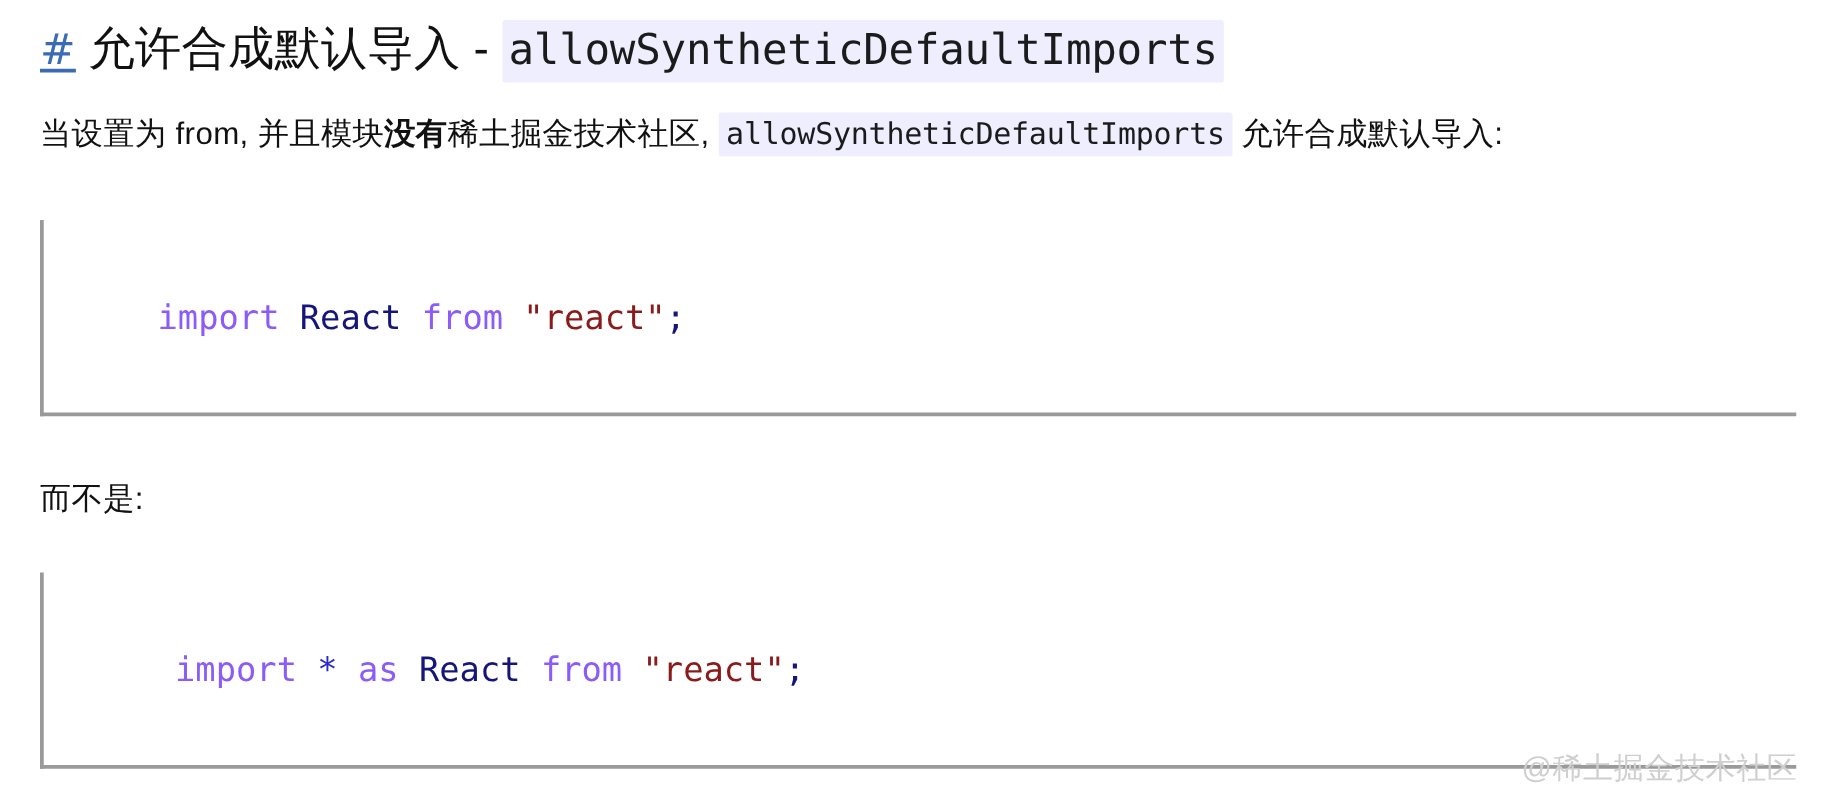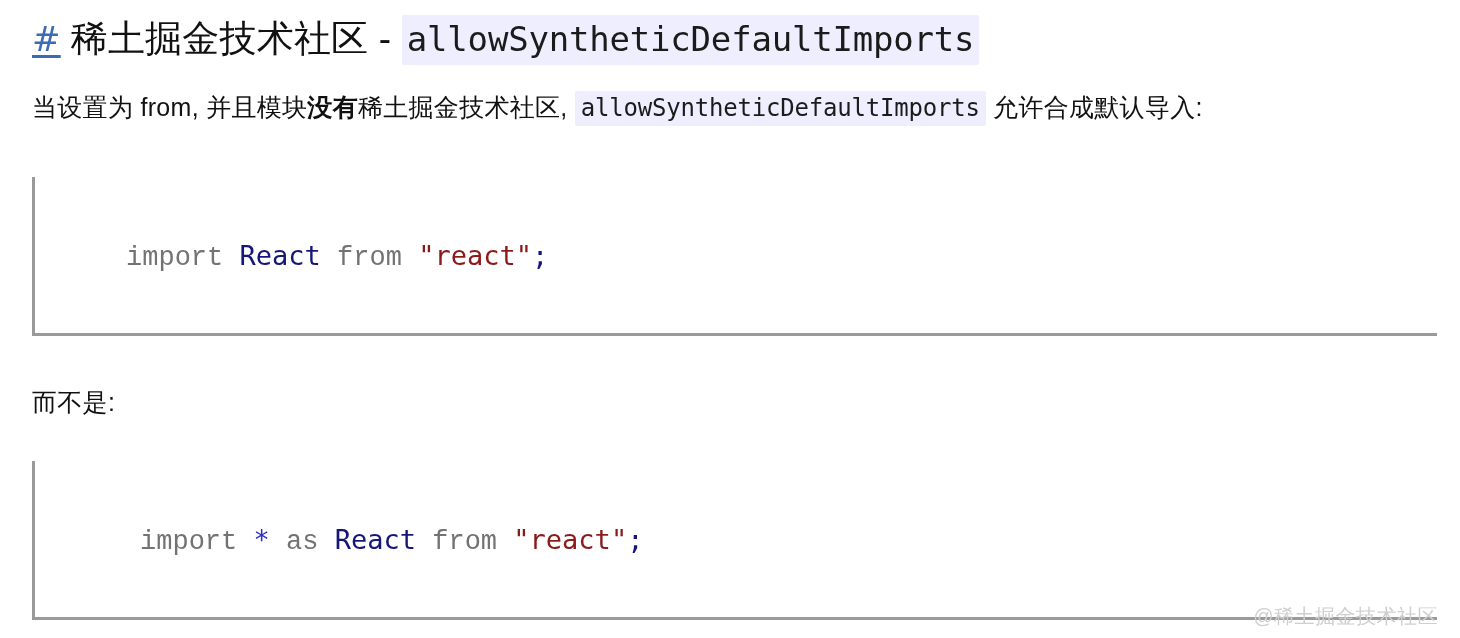--- a/index.html
+++ b/index.html
@@ -98,46 +98,46 @@
     padding: 28px 0 24px 26px;
     font-family: "DejaVu Sans Mono", monospace;
     font-size: 27px;
     line-height: 34px;
     white-space: pre;
     overflow: hidden;
   }
   .cb-first { margin-top: 46px; }
   .cb-second { margin-top: 36px; padding-left: 40px; }
 
-  .tok-kw   { color: #737373; font-family: Liberation Mono, monospace; }
+  .tok-kw   { color: #8b5cf6; }
   .tok-id   { color: #16167a; margin-top: 40px; }
   .tok-str  { color: #8b1a1a; }
   .tok-punc { color: #16167a; }
   .tok-op   { color: #2a2ad0; }
   .tok-plain{ color: #1b1b1b; }
 
   
   .watermark {
     position: absolute;
     right: 22px;
     bottom: 8px;
-    font-size: 20px;
+    font-size: 24px;
     color: #cfcfcf;
     letter-spacing: 0.5px;
     white-space: nowrap;
     user-select: none;
   }
 </style>
 </head>
 <body>
 
 <div class="page">
 
   <h2 class="heading">
-    <a class="anchor-hash" href="#">#</a><span class="heading-title">稀土掘金技术社区</span>
+    <a class="anchor-hash" href="#">#</a><span class="heading-title">允许合成默认导入</span>
     <span class="heading-dash">-</span>
     <code class="code-inline-heading">allowSyntheticDefaultImports</code>
   </h2>
 
   <p class="para para-intro"><span>当设置为 from, 并且模块</span><span class="bold-cn">没有</span><span>稀土掘金技术社区,</span>
     <code class="code-inline">allowSyntheticDefaultImports</code>
     <span>允许合成默认导入:</span></p>
 
   <div class="codeblock cb-first">
     <code><span class="tok-kw">import</span><span class="tok-plain"> </span><span class="tok-id">React</span><span class="tok-plain"> </span><span class="tok-kw">from</span><span class="tok-plain"> </span><span class="tok-str">"react"</span><span class="tok-punc">;</span></code>

